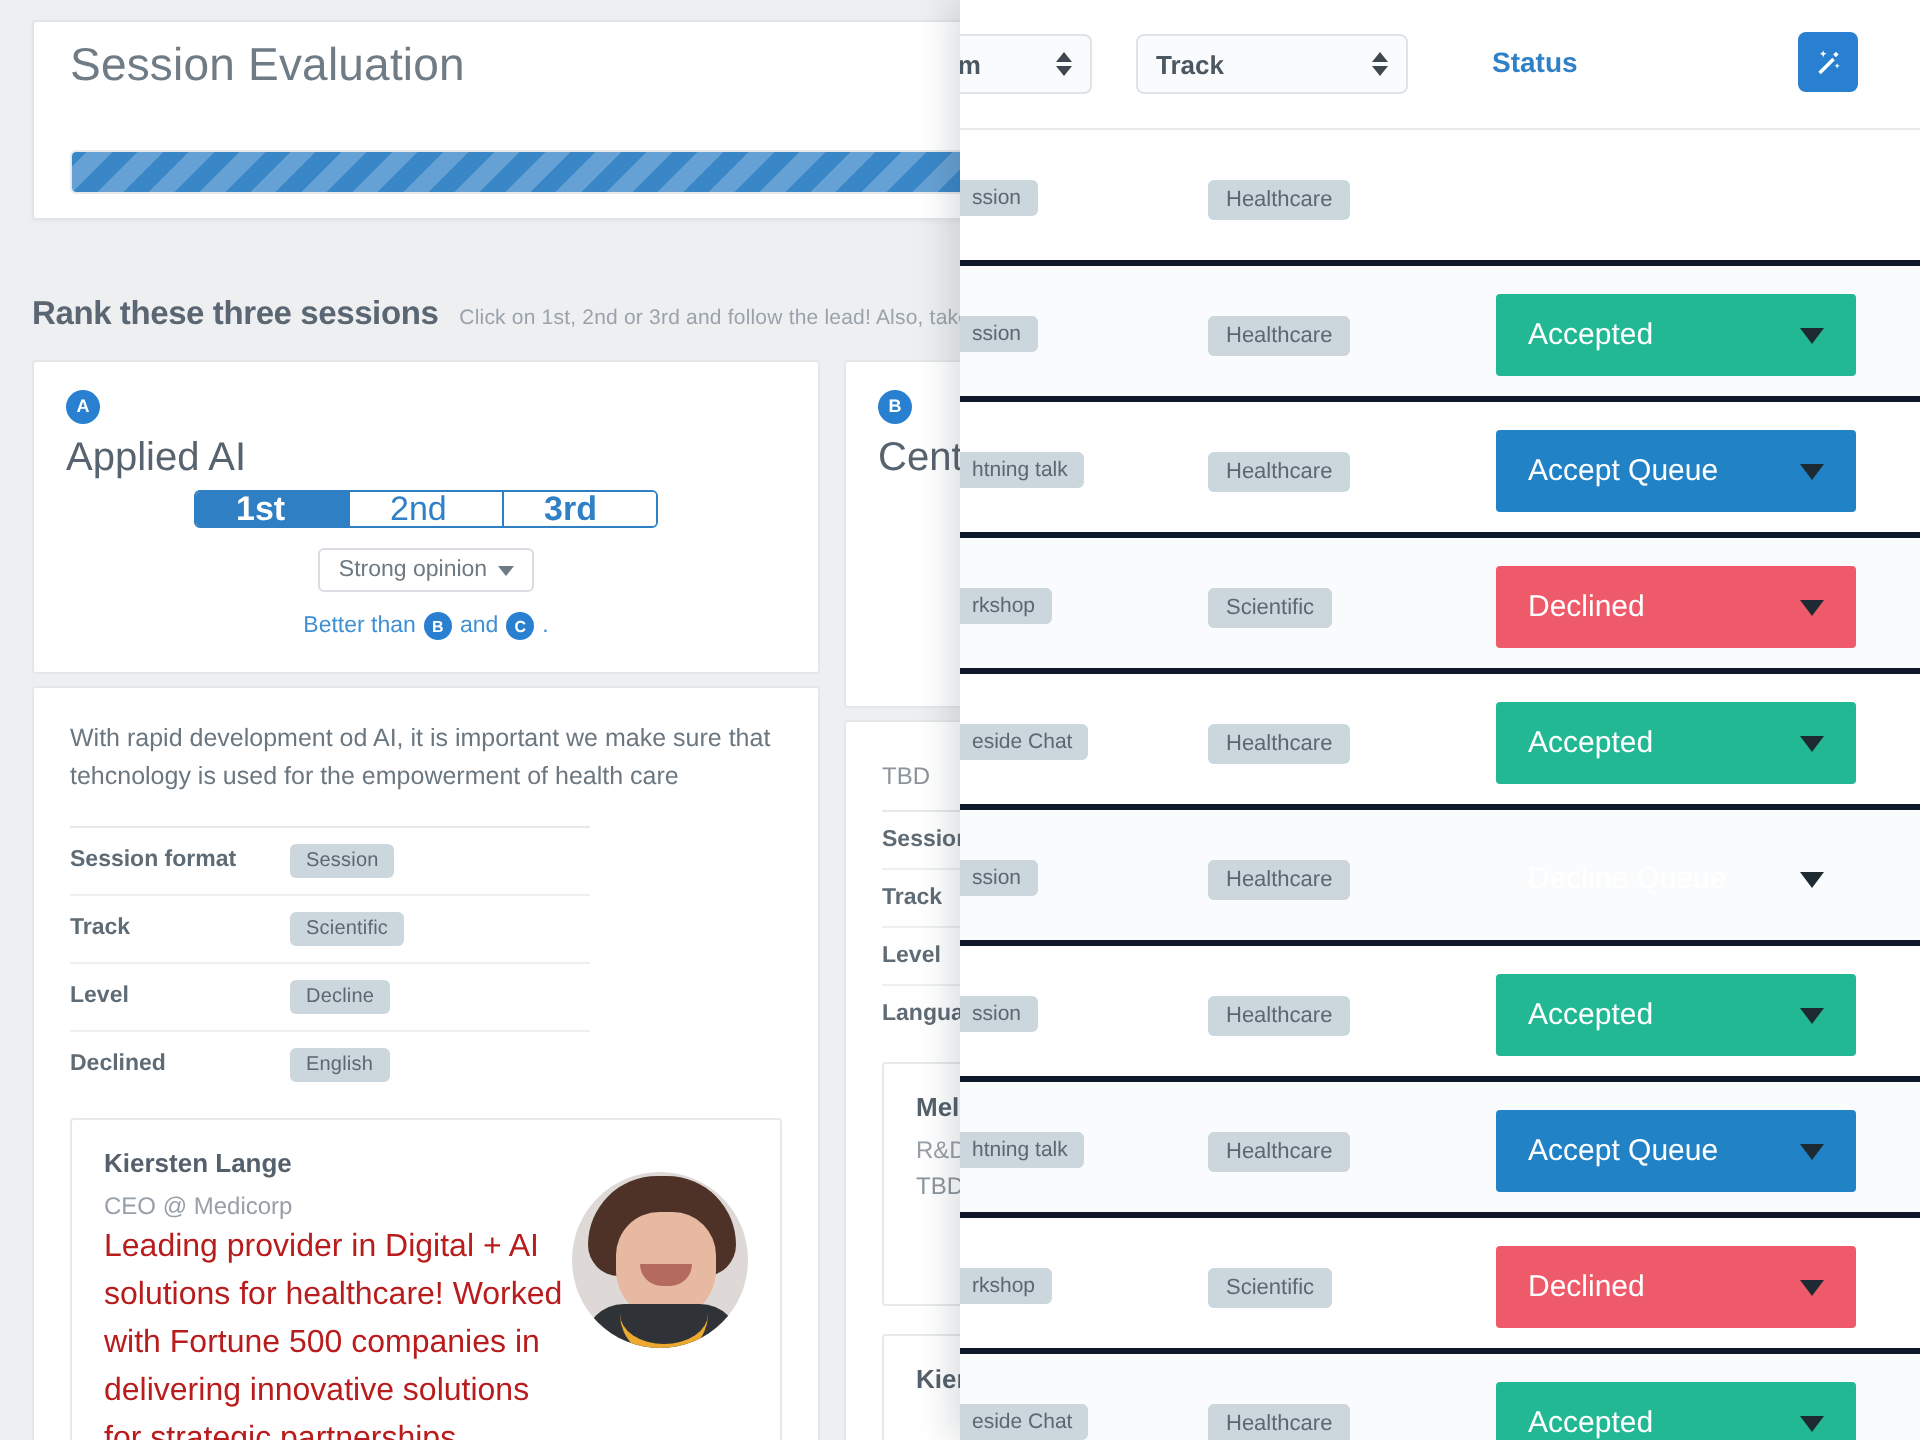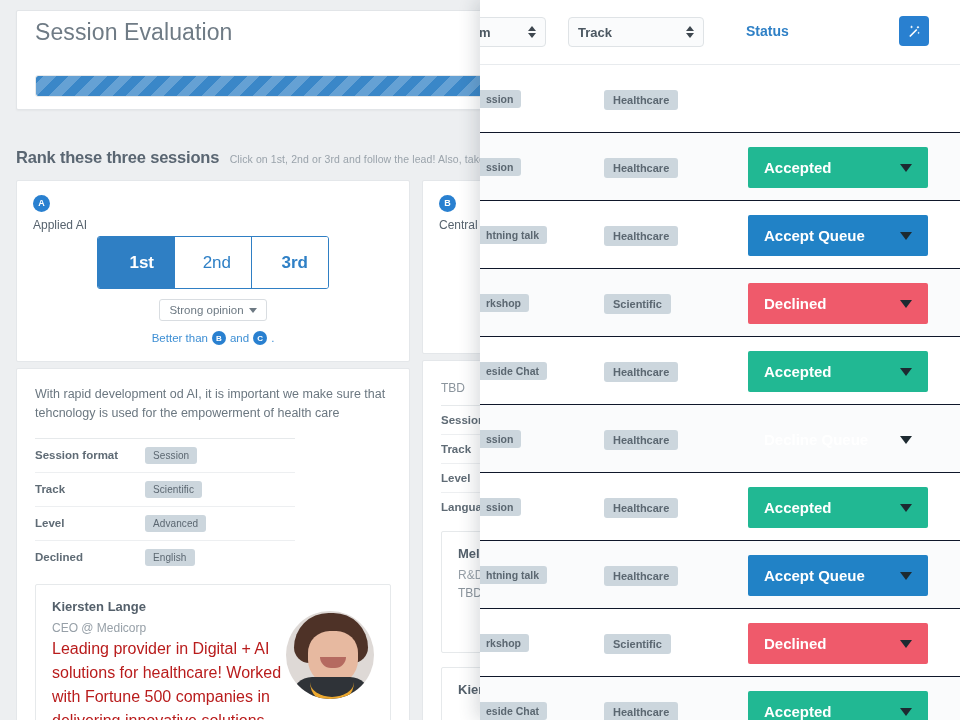--- a/index.html
+++ b/index.html
@@ -59,31 +59,31 @@
     margin-bottom:6px;box-sizing:border-box;
   }
 
   .card-rank{padding:14px 16px 16px 16px;}
   .badge-letter{
     width:17px;height:17px;border-radius:50%;background:#2980d0;color:#fff;
     font-size:9px;font-weight:bold;display:flex;align-items:center;
     justify-content:center;line-height:1;
   }
   .sess-name{
-    font-size:12px;color:#57636e;margin-top:6px;font-weight:400;
+    font-size:20px;color:#57636e;margin-top:6px;font-weight:400;
     white-space:nowrap;
   }
   .rank-center{display:flex;flex-direction:column;align-items:center;margin-top:4px;}
   .seg{
     display:flex;border-radius:3px;overflow:hidden;
     border:1px solid #2f7fc4;
   }
   .seg div{
-    padding:17px 20px;font-size:17px;color:#2f80c6;background:#fff;
-    border-right:1px solid #2f7fc4;line-height:1;min-width:36px;text-align:right;
+    padding:0 20px;font-size:17px;color:#2f80c6;background:#fff;
+    border-right:1px solid #2f7fc4;line-height:1;min-width:36px;text-align:left;
   }
   .seg div:last-child{border-right:none;font-weight:bold;}
   .seg div.on{background:#2f7fc4;color:#fff;font-weight:bold;}
   .opinion{
     margin-top:10px;border:1px solid #d9dde1;border-radius:3px;background:#fff;
     padding:4px 9px;font-size:11.5px;color:#6d7983;display:flex;align-items:center;gap:5px;
   }
   .caret{
     width:0;height:0;border-left:4px solid transparent;border-right:4px solid transparent;
     border-top:5px solid #6d7983;
@@ -168,21 +168,21 @@
   .status-head{
     position:absolute;left:266px;top:23px;font-size:14px;font-weight:bold;color:#2f80c6;
   }
   .wand-btn{
     position:absolute;left:419px;top:16px;width:30px;height:30px;border-radius:4px;
     background:#2980d0;display:flex;align-items:center;justify-content:center;
   }
 
   .ov-rows{position:relative;}
   .ov-row{
-    height:68px;border-bottom:1px solid #0f172a;position:relative;box-sizing:border-box;font-weight:bold;
+    height:68px;border-bottom:3px solid #0f172a;position:relative;box-sizing:border-box;
   }
   .ov-row.alt{background:#fafbfc;}
   .fmt-pill{
     position:absolute;left:-2px;top:25px;
     background:#ccd6dd;color:#5b6771;border-radius:3px;padding:3px 8px;font-size:10.5px;
     white-space:nowrap;
   }
   .track-pill{
     position:absolute;left:124px;top:25px;
     background:#ccd6dd;color:#5b6771;border-radius:3px;padding:4px 9px;font-size:11px;
@@ -247,21 +247,21 @@
             <tr>
           <td class="meta-key">Session format</td>
           <td><span class="pill">Session</span></td>
         </tr>
         <tr>
           <td class="meta-key">Track</td>
           <td><span class="pill">Scientific</span></td>
         </tr>
         <tr>
           <td class="meta-key">Level</td>
-          <td><span class="pill">Advanced</span></td>
+          <td><span class="pill">Decline</span></td>
         </tr>
         <tr>
           <td class="meta-key">Declined</td>
           <td><span class="pill">English</span></td>
         </tr>
       </tbody>
         </table>
 
       <div class="speaker-box">
         <div class="sp-name">Kiersten Lange</div>

